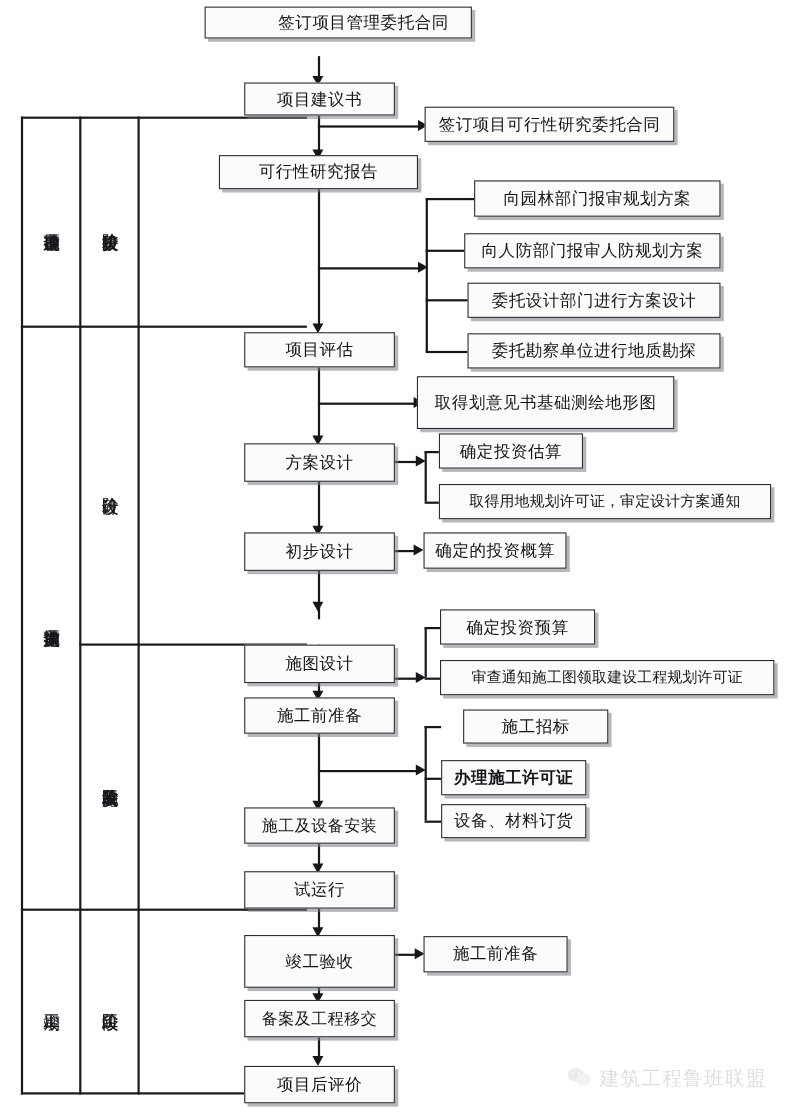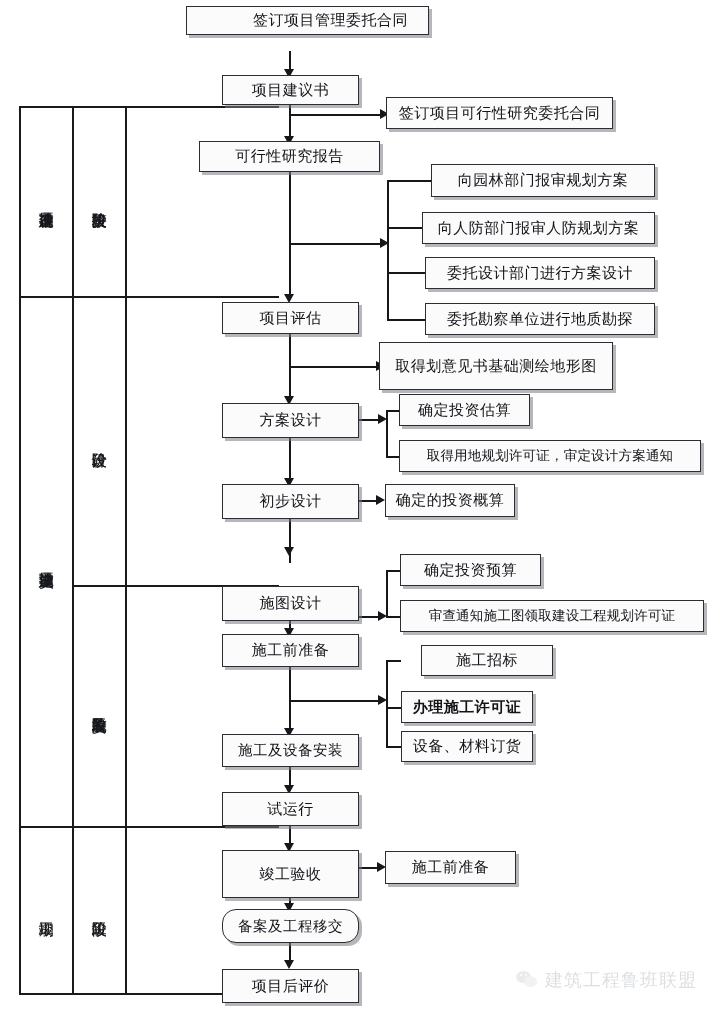--- a/index.html
+++ b/index.html
@@ -180,21 +180,21 @@
   <div class="node" style="left:222px; top:552px; width:137px; height:35px;margin-top:34px;">施图设计</div>
 
   <div class="node" style="left:222px; top:634px; width:137px; height:33px;">施工前准备</div>
 
   <div class="node sm" style="left:222px; top:734px; width:137px; height:33px;">施工及设备安装</div>
 
   <div class="node" style="left:222px; top:792px; width:137px; height:34px;">试运行</div>
 
   <div class="node" style="left:222px; top:850px; width:137px; height:48px;">竣工验收</div>
 
-  <div class="node sm" style="left:222px; top:909px; width:137px; height:34px;border-radius:14px;">备案及工程移交</div>
+  <div class="node sm" style="left:222px; top:909px; width:137px; height:34px;">备案及工程移交</div>
 
   <div class="node" style="left:222px; top:969px; width:137px; height:34px;">项目后评价</div>
 
   <div class="node" style="left:386px; top:97px; width:227px; height:32px;">签订项目可行性研究委托合同</div>
 
   <div class="node" style="left:431px; top:164px; width:224px; height:33px;">向园林部门报审规划方案</div>
 
   <div class="node" style="left:422px; top:212px; width:233px; height:32px;">向人防部门报审人防规划方案</div>
 
   <div class="node" style="left:425px; top:257px; width:230px; height:32px;">委托设计部门进行方案设计</div>

